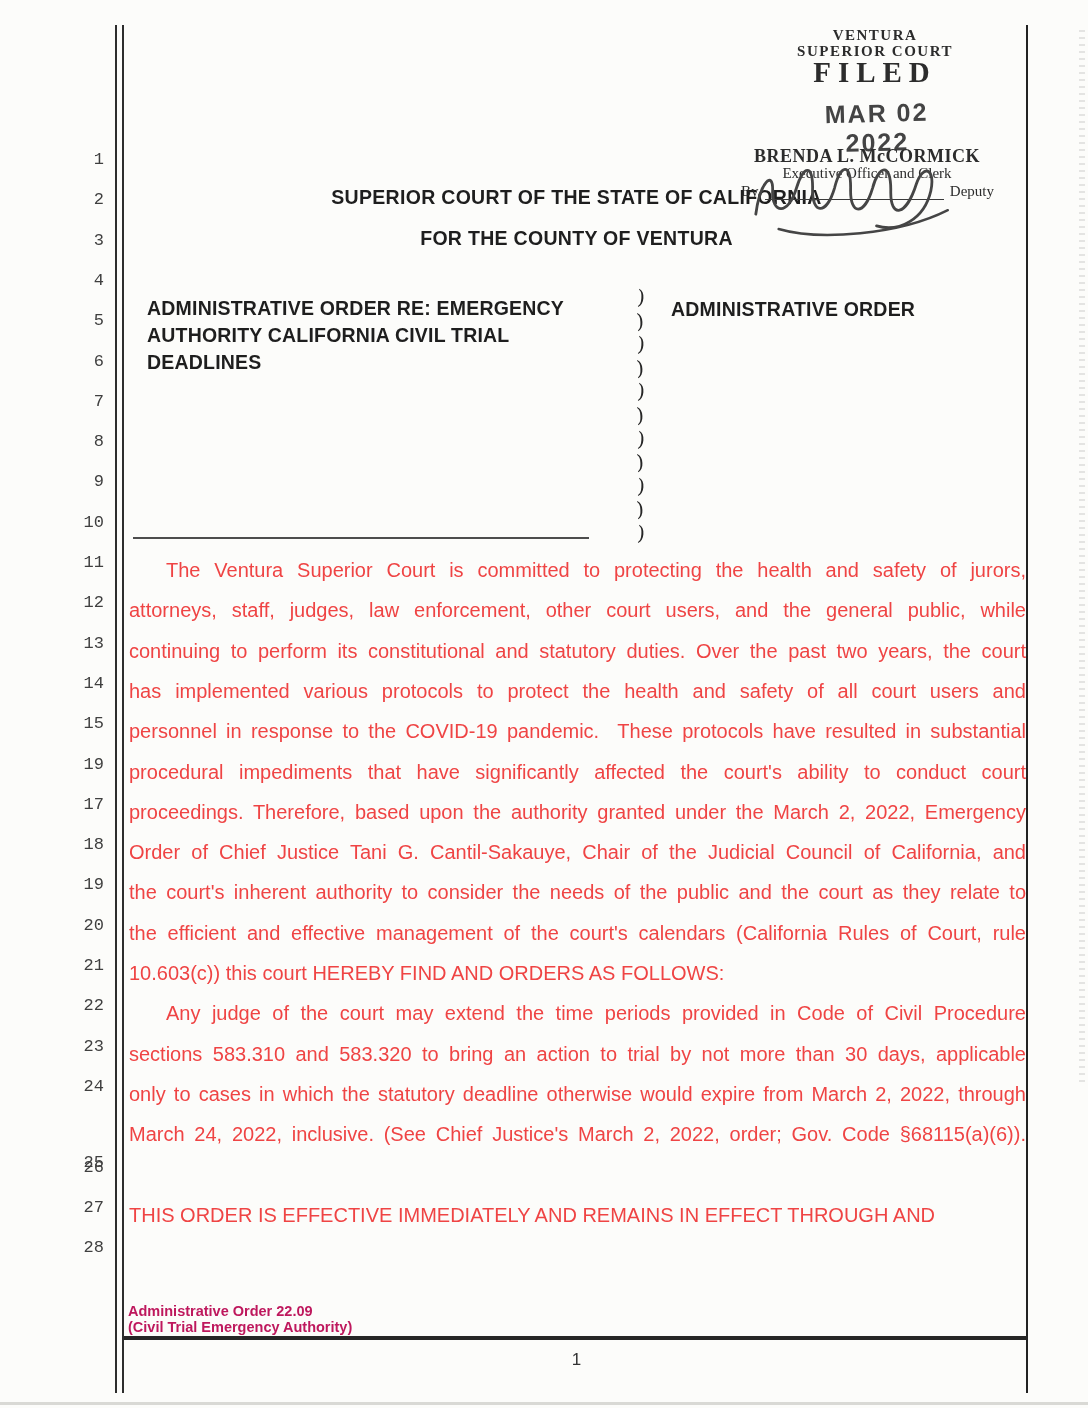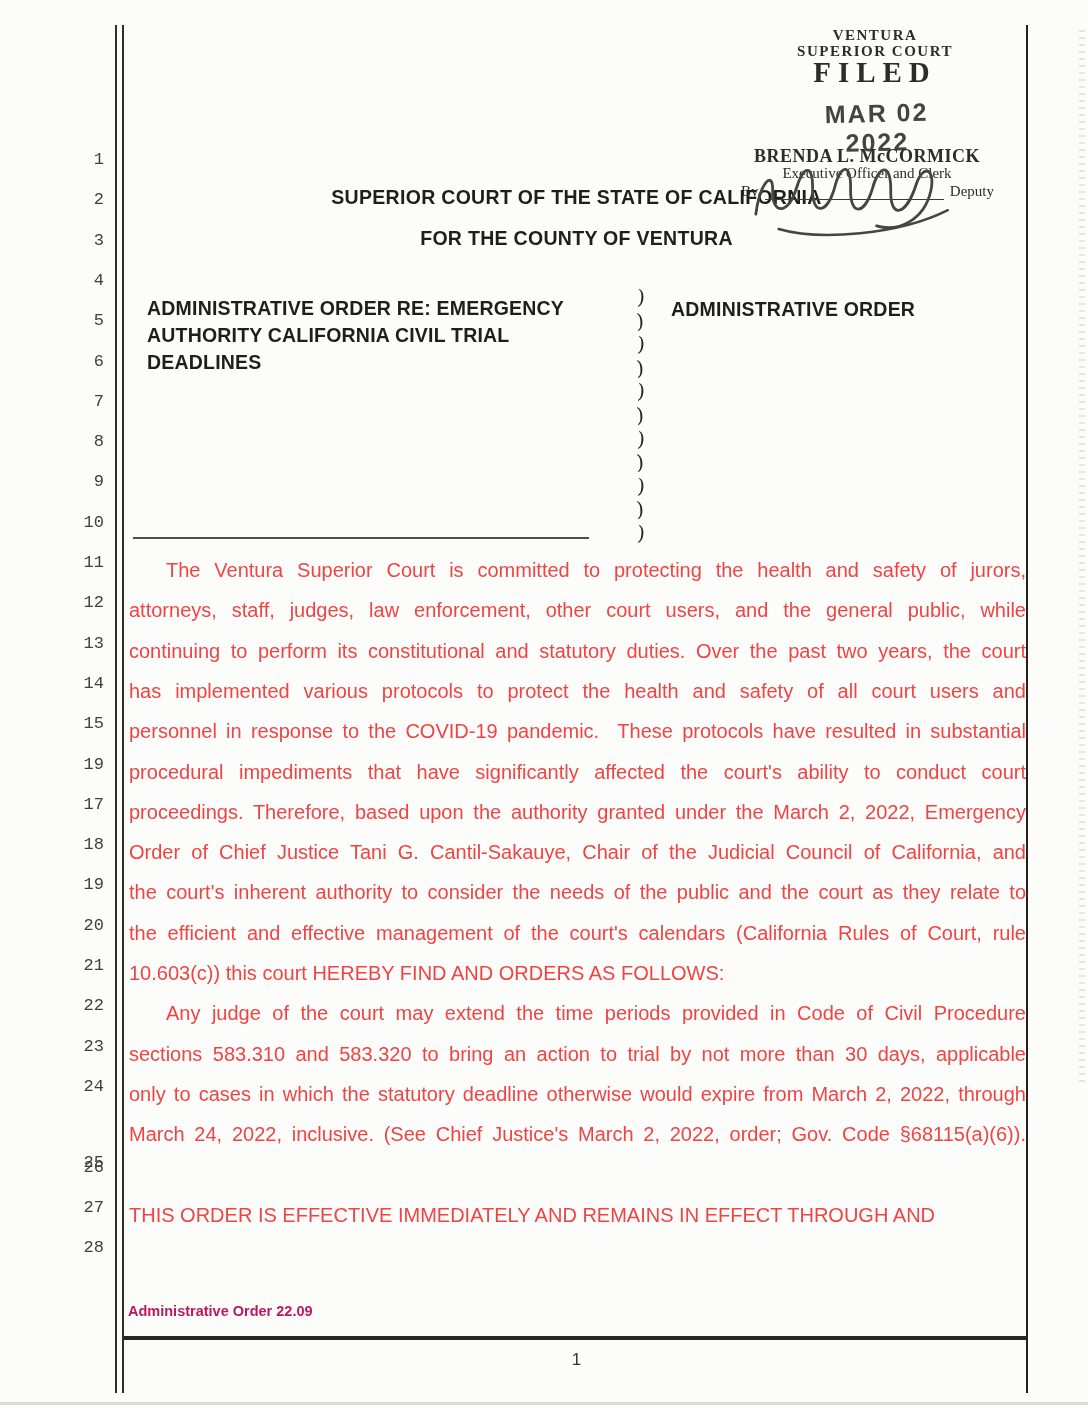--- a/index.html
+++ b/index.html
@@ -161,19 +161,20 @@
       <div class="body-line" style="top: 960px;"><span>10.603(c)) this court </span><span class="seg-bold">HEREBY FIND AND ORDERS AS FOLLOWS</span><span>:</span></div>
       <div class="body-line indent justify" style="top: 1000px;"><span>Any judge of the court may extend the time periods provided in Code of Civil Procedure</span></div>
       <div class="body-line justify" style="top: 1041px;"><span>sections 583.310 and 583.320 to bring an action to trial by not more than 30 days, applicable</span></div>
       <div class="body-line justify" style="top: 1081px;"><span>only to cases in which the statutory deadline otherwise would expire from March 2, 2022, through</span></div>
       <div class="body-line justify" style="top: 1121px;"><span>March 24, 2022, inclusive. (See Chief Justice's March 2, 2022, order; Gov. Code §68115(a)(6)).</span></div>
       <div class="body-line" style="top: 1202px;"><span>THIS ORDER IS EFFECTIVE IMMEDIATELY AND REMAINS IN EFFECT THROUGH AND</span></div>
     </div>
 
   <div class="footer-title">
     <div>Administrative Order 22.09</div>
+    <div>(Civil Trial Emergency Authority)</div>
   </div>
   <div class="footer-rule"></div>
   <div class="footer-page">1</div>
 
   <div class="scan-artifact"></div>
   <div class="bottom-smudge"></div>
 </div>
 
 </body></html>

